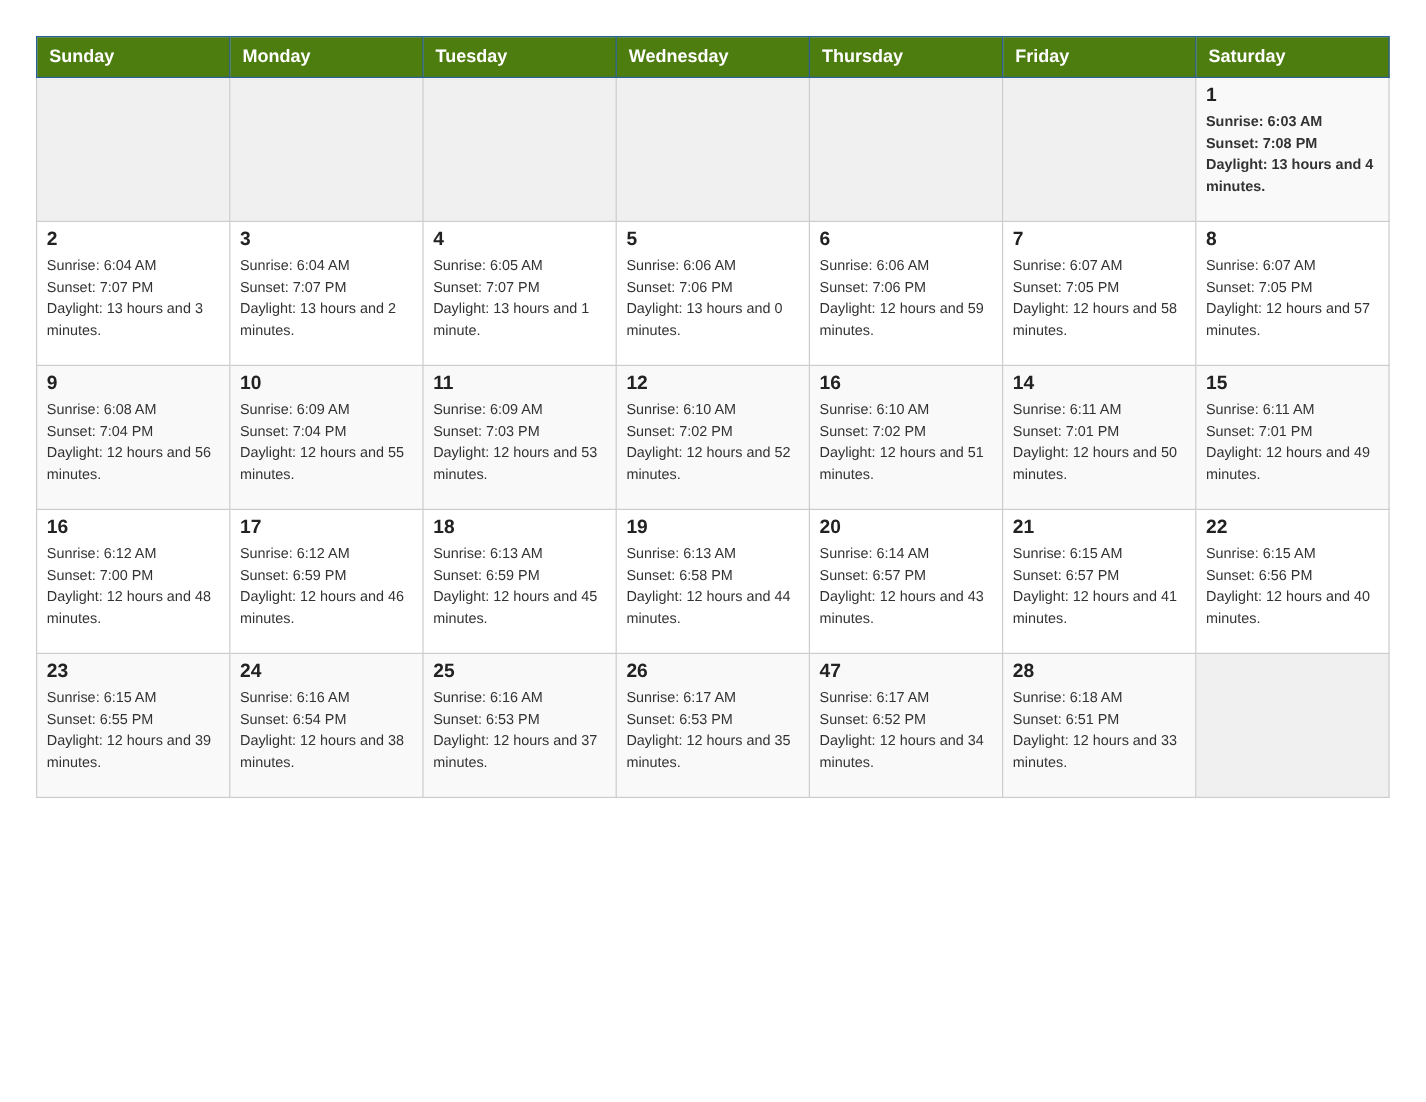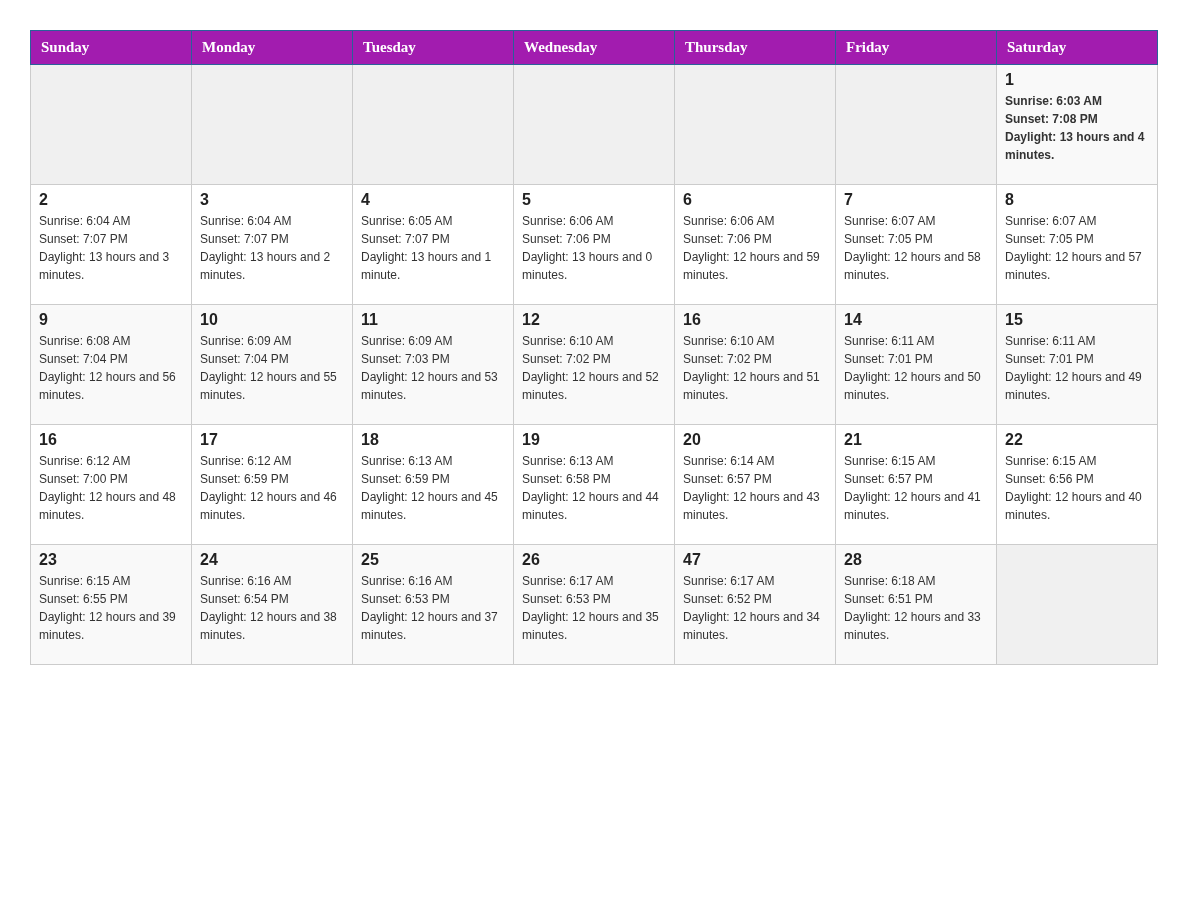--- a/index.html
+++ b/index.html
@@ -43,28 +43,27 @@
       font-size: 20px;
       color: #444;
       margin-top: 4px;
     }
     table {
       width: 100%;
       border-collapse: collapse;
       margin-top: 10px;
     }
     thead tr th {
-      background-color: #a21caf;
+      background-color: #4d7c0f;
       color: #fff;
       font-size: 15px;
       font-weight: bold;
       padding: 8px 10px;
       text-align: left;
       border: 1px solid #2a6099;
-      font-family: Liberation Serif, serif;
     }
     tbody tr td {
       vertical-align: top;
       border: 1px solid #ccc;
       padding: 6px 8px;
       width: 14.28%;
       min-height: 110px;
       font-size: 12.5px;
       color: #222;
       background: #fff;

